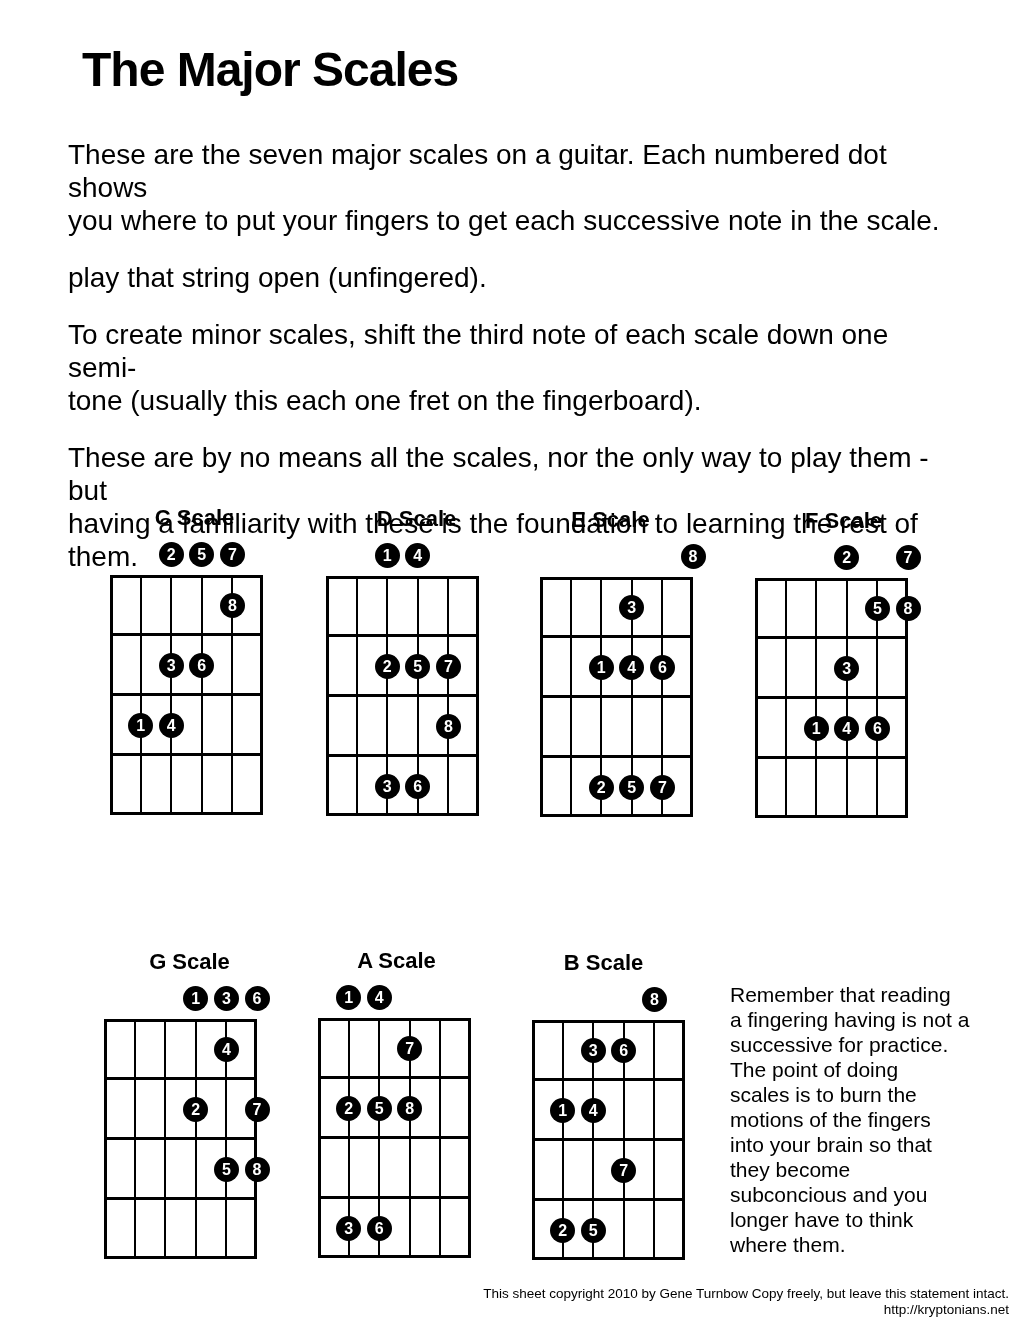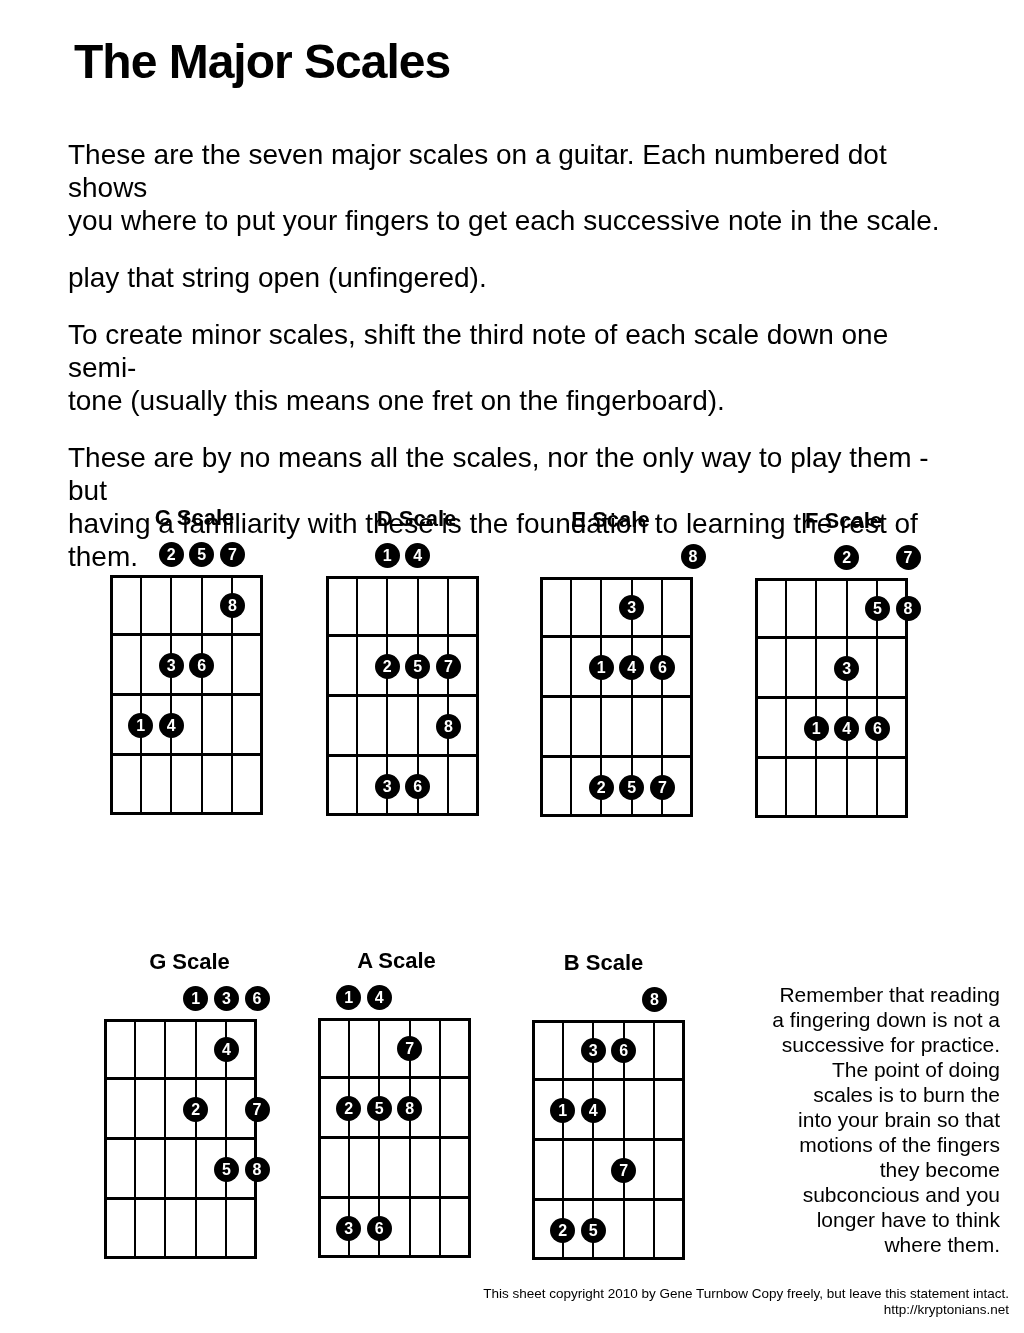--- a/index.html
+++ b/index.html
@@ -6,21 +6,21 @@
   #sheet {
     position:relative;
     width:1024px; height:1333px;
     margin:0 auto;
     background:#ffffff;
     font-family:"Liberation Sans", sans-serif;
     color:#000;
     overflow:hidden;
   }
   #page-title {
-    position:absolute; left:66px; top:28px; margin:8px;
+    position:absolute; left:66px; top:28px; margin:16px;
     font-size:48px; font-weight:bold; letter-spacing:-1px;
     line-height:52px;
   }
   #intro {
     position:absolute; left:68px; top:138px; width:880px;
     font-size:28px; line-height:33px;
   }
   #intro .para { margin:0 0 24px 0; }
   #scales-area { position:absolute; left:0; top:0; width:1024px; height:1333px; }
   .scale { position:absolute; width:153px; height:240px;padding-left:24px; }
@@ -35,21 +35,21 @@
   .vline { position:absolute; width:2px; top:3px; height:234px; background:#000; }
   .hline { position:absolute; height:3px; left:3px; width:147px; background:#000; }
   .dot {
     position:absolute; width:25px; height:25px; border-radius:50%;
     background:#000; color:#fff;
     font-size:16px; font-weight:bold; line-height:25px; text-align:center;
     z-index:2;
   }
   #practice-note {
     position:absolute; left:730px; top:982px; width:270px;
-    font-size:21px; line-height:25px;text-align:right;
+    font-size:21px; line-height:25px;
   }
   #footer {
     position:absolute; right:15px; top:1286px; width:700px;
     text-align:right; font-size:13.5px; line-height:16px;
   }
 </style>
 </head>
 <body>
 
 <div id="sheet">
@@ -57,21 +57,21 @@
   <div id="intro">
       <div class="para">
         <div class="line">These are the seven major scales on a guitar.  Each numbered dot shows</div>
         <div class="line">you where to put your fingers to get each successive note in the scale.</div>
       </div>
       <div class="para">
         <div class="line">play that string open (unfingered).</div>
       </div>
       <div class="para">
         <div class="line">To create minor scales, shift the third note of each scale down one semi-</div>
-        <div class="line">tone (usually this means one fret on the fingerboard).</div>
+        <div class="line">tone (usually this each one fret on the fingerboard).</div>
       </div>
       <div class="para">
         <div class="line">These are by no means all the scales, nor the only way to play them - but</div>
         <div class="line">having a familiarity with these is the foundation to learning the rest of them.</div>
       </div>
     </div>
   <div id="scales-area">
       <div class="scale" style="left: 110px; top: 575px;">
         <div class="scale-title" style="left: -4px;">C Scale</div>
         <div class="grid-frame" style="border-color: rgb(0, 0, 0);"></div>
@@ -201,26 +201,26 @@
         <div class="dot" style="left: 79.3px; top: 17.5px; background: rgb(0, 0, 0); color: rgb(255, 255, 255);">6</div>
         <div class="dot" style="left: 18.1px; top: 77.5px; background: rgb(0, 0, 0); color: rgb(255, 255, 255);">1</div>
         <div class="dot" style="left: 48.7px; top: 77.5px; background: rgb(0, 0, 0); color: rgb(255, 255, 255);">4</div>
         <div class="dot" style="left: 79.3px; top: 137.5px; background: rgb(0, 0, 0); color: rgb(255, 255, 255);">7</div>
         <div class="dot" style="left: 18.1px; top: 197.5px; background: rgb(0, 0, 0); color: rgb(255, 255, 255);">2</div>
         <div class="dot" style="left: 48.7px; top: 197.5px; background: rgb(0, 0, 0); color: rgb(255, 255, 255);">5</div>
       </div>
     </div>
   <div id="practice-note">
       <div class="line">Remember that reading</div>
-      <div class="line">a fingering down is not a</div>
+      <div class="line">a fingering having is not a</div>
       <div class="line">successive for practice.</div>
       <div class="line">The point of doing</div>
       <div class="line">scales is to burn the</div>
+      <div class="line">motions of the fingers</div>
       <div class="line">into your brain so that</div>
-      <div class="line">motions of the fingers</div>
       <div class="line">they become</div>
       <div class="line">subconcious and you</div>
       <div class="line">longer have to think</div>
       <div class="line">where them.</div>
     </div>
   <div id="footer">
     <div>This sheet copyright 2010 by Gene Turnbow Copy freely, but leave this statement intact.</div>
     <div>http://kryptonians.net</div>
   </div>
 </div>

